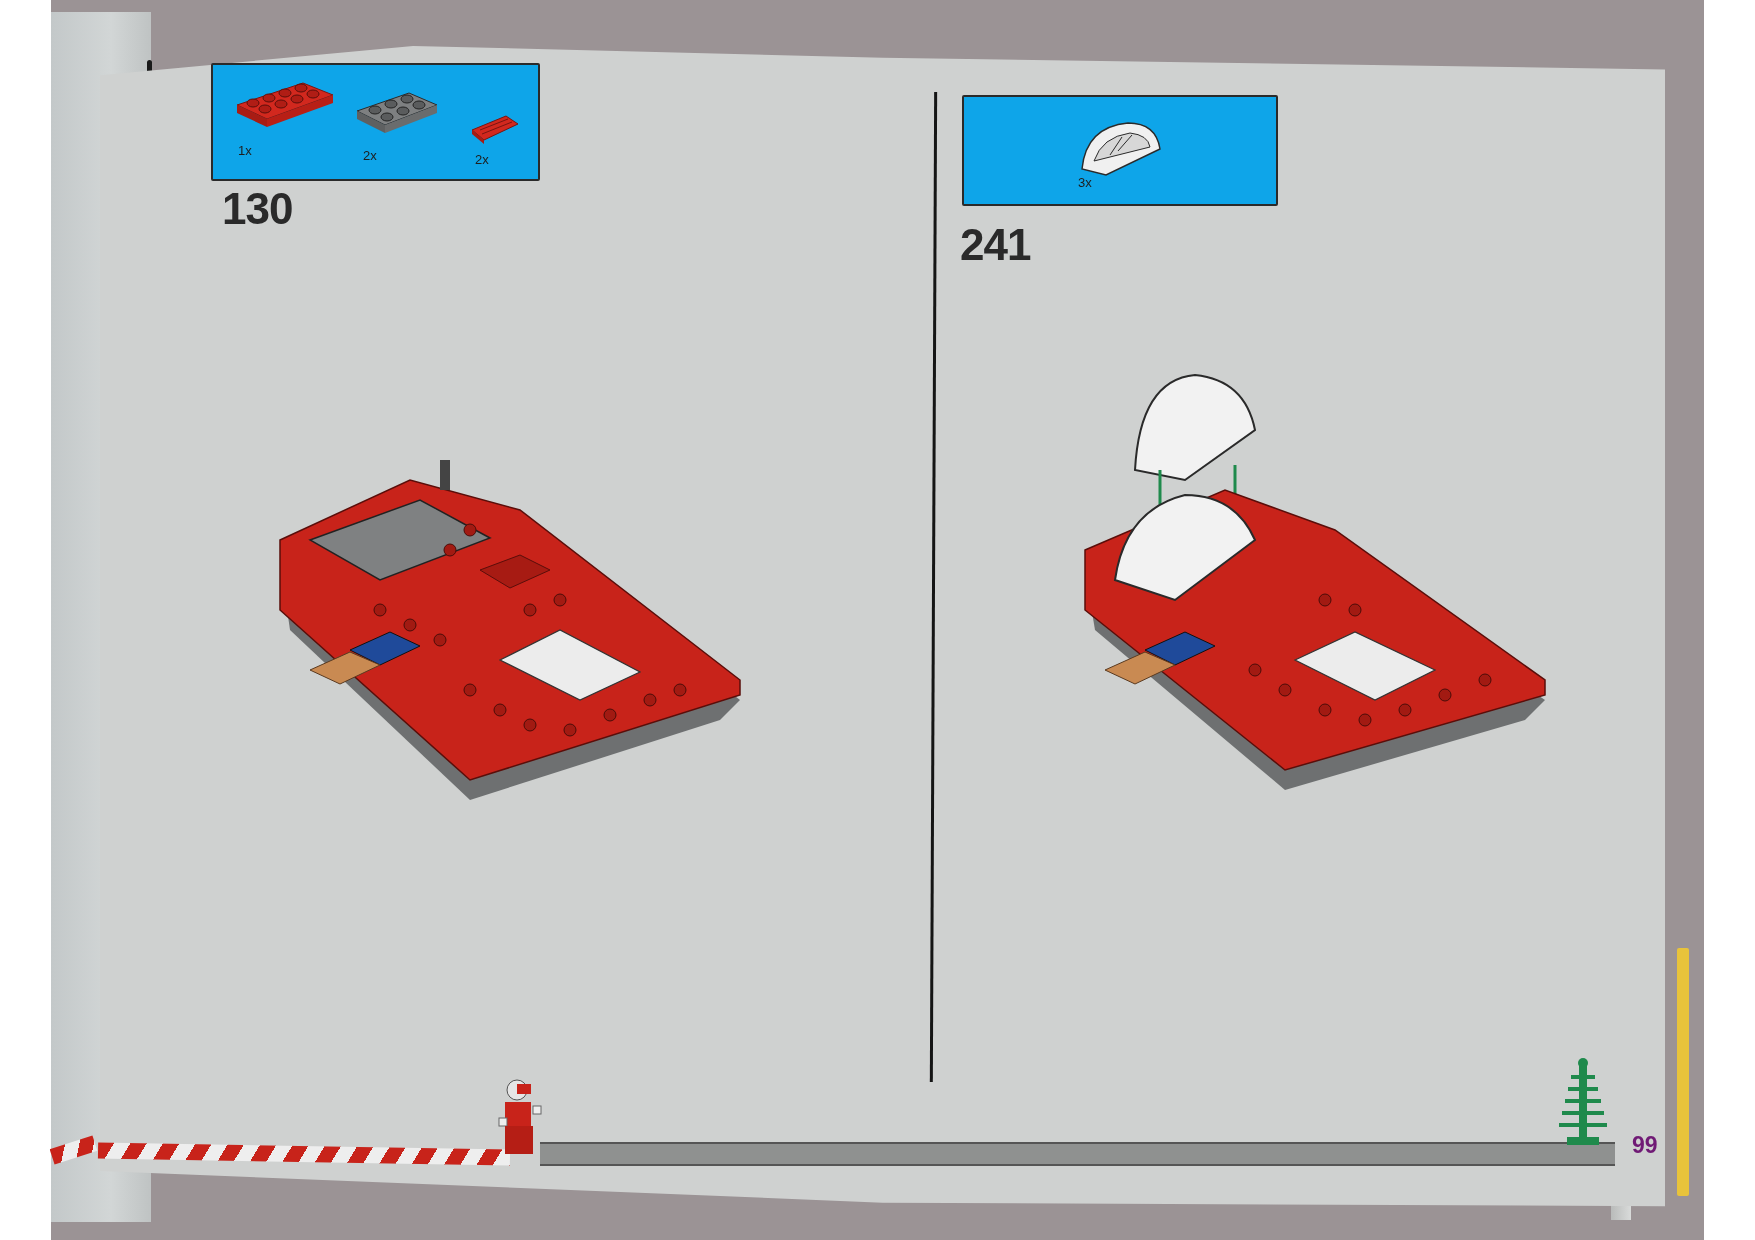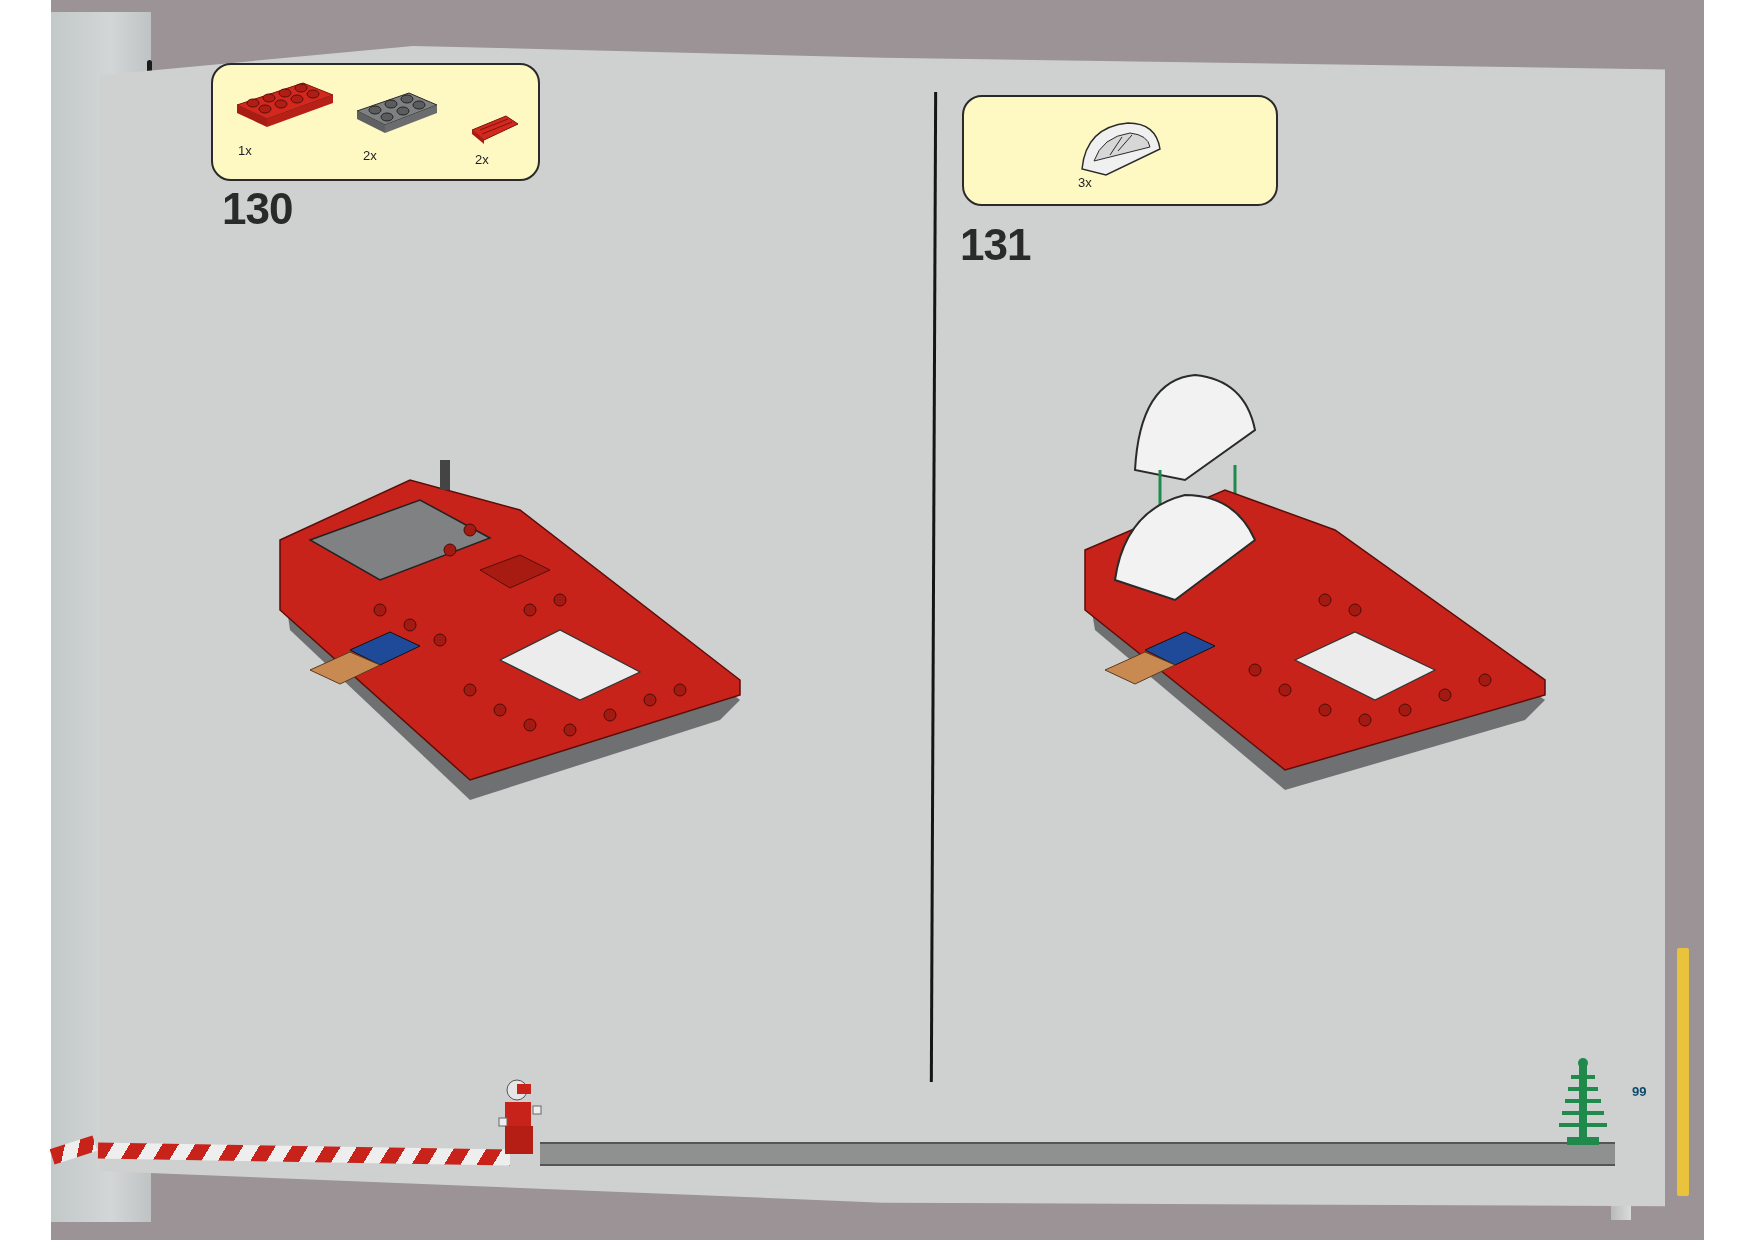--- a/index.html
+++ b/index.html
@@ -6,33 +6,33 @@
   body{width:1755px;height:1240px;position:relative;overflow:hidden;background:#ffffff;font-family:"Liberation Sans",sans-serif;}
   .photo{position:absolute;left:51px;top:0;width:1653px;height:1240px;background:#9b9395;overflow:hidden;}
   .page-left-edge{position:absolute;left:0;top:12px;width:100px;height:1210px;background:linear-gradient(90deg,#c3c8c9,#d2d6d6 60%,#bfc3c3);border-radius:0 0 0 0;}
   .spine{position:absolute;left:96px;top:60px;width:5px;height:1110px;background:#1a1a1a;border-radius:3px;}
   .page{position:absolute;left:100px;top:40px;width:1565px;height:1178px;background:#cfd1d0;
         clip-path:polygon(0 3%, 20% 0.5%, 50% 1.5%, 100% 2.5%, 100% 99%, 50% 98.7%, 0 96%);}
   .page-shadow{position:absolute;left:1560px;top:70px;width:20px;height:1150px;background:linear-gradient(90deg,#b9bbba,#d9dbda);}
   .yellow-tab{position:absolute;left:1677px;top:948px;width:12px;height:248px;background:#e8c33b;border-radius:2px;}
   .divider{position:absolute;left:932px;top:92px;width:3px;height:990px;background:#151515;transform:rotate(0.25deg);}
 
-  .parts-box{position:absolute;background:#fef9c3;border:2px solid #2a2a2a;border-radius:20px;}
+  .parts-box{position:absolute;background:#0ea5e9;border:2px solid #2a2a2a;border-radius:2px;}
   .pb1{left:211px;top:63px;width:325px;height:114px;}
   .pb2{left:962px;top:95px;width:312px;height:107px;}
   .part{position:absolute;}
   .qty{position:absolute;font-size:13px;color:#1e1e1e;}
   .step-num{position:absolute;font-weight:bold;font-size:44px;color:#2a2a2a;letter-spacing:-1px;}
   .sn1{left:222px;top:184px;}
   .sn2{left:960px;top:220px;}
 
   .model{position:absolute;}
   .ribbon{position:absolute;height:16px;background:repeating-linear-gradient(120deg,#c8231a 0 14px,#eeeeee 14px 28px);}
   .ground{position:absolute;left:540px;top:1142px;width:1075px;height:20px;background:#8f9190;border-top:2px solid #555;border-bottom:2px solid #555;}
-  .page-num{position:absolute;left:1632px;top:1084px;font-weight:bold;font-size:13px;color:#0c4a6e;}
+  .page-num{position:absolute;left:1632px;top:1132px;font-weight:bold;font-size:23px;color:#701a75;}
 </style>
 </head>
 <body>
 
 <div class="photo">
   <div class="page-left-edge"></div>
   <div class="spine"></div>
   <div class="page-shadow"></div>
 </div>
 <div class="page"></div>
@@ -88,21 +88,21 @@
   <svg class="part" style="left:112px;top:22px" width="90" height="60" viewBox="0 0 90 60">
     <path d="M6,50 Q10,8 52,4 Q80,4 84,30 L30,56 Z" fill="#f0f0f0" stroke="#2a2a2a" stroke-width="1.4"></path>
     <path d="M18,42 Q26,18 54,14 Q72,16 74,28 Z" fill="#d7d7d7" stroke="#2a2a2a" stroke-width="1"></path>
     <g stroke="#2a2a2a" stroke-width="1">
         <line x1="34" y1="36" x2="46" y2="18"></line>
         <line x1="42" y1="32" x2="56" y2="16"></line>
       </g>
   </svg>
   <span class="qty" style="left:114px;top:78px">3x</span>
 </div>
-<div class="step-num sn2">131</div>
+<div class="step-num sn2">241</div>
 
 <svg class="model" style="left:270px;top:460px" width="500" height="380" viewBox="0 0 500 380">
   <polygon points="10,100 140,40 240,60 470,240 450,260 200,340 20,170" fill="#6e7071"></polygon>
   <polygon points="10,80 140,20 250,50 470,220 470,235 200,320 10,150" fill="#c8231a" stroke="#5a0e0a" stroke-width="1.5"></polygon>
   <polygon points="40,80 150,40 220,78 110,120" fill="#7f8182" stroke="#222" stroke-width="1.5"></polygon>
   <polygon points="210,110 250,95 280,110 240,128" fill="#a71b13" stroke="#5a0e0a"></polygon>
   <polygon points="230,200 290,170 370,212 310,240" fill="#ececec" stroke="#333" stroke-width="1.2"></polygon>
   <polygon points="80,190 120,172 150,186 110,205" fill="#1f4a9a" stroke="#111"></polygon>
   <polygon points="40,210 80,192 110,205 70,224" fill="#c98a52" stroke="#5a3a20"></polygon>
   <rect x="170" y="0" width="10" height="30" fill="#444"></rect>

